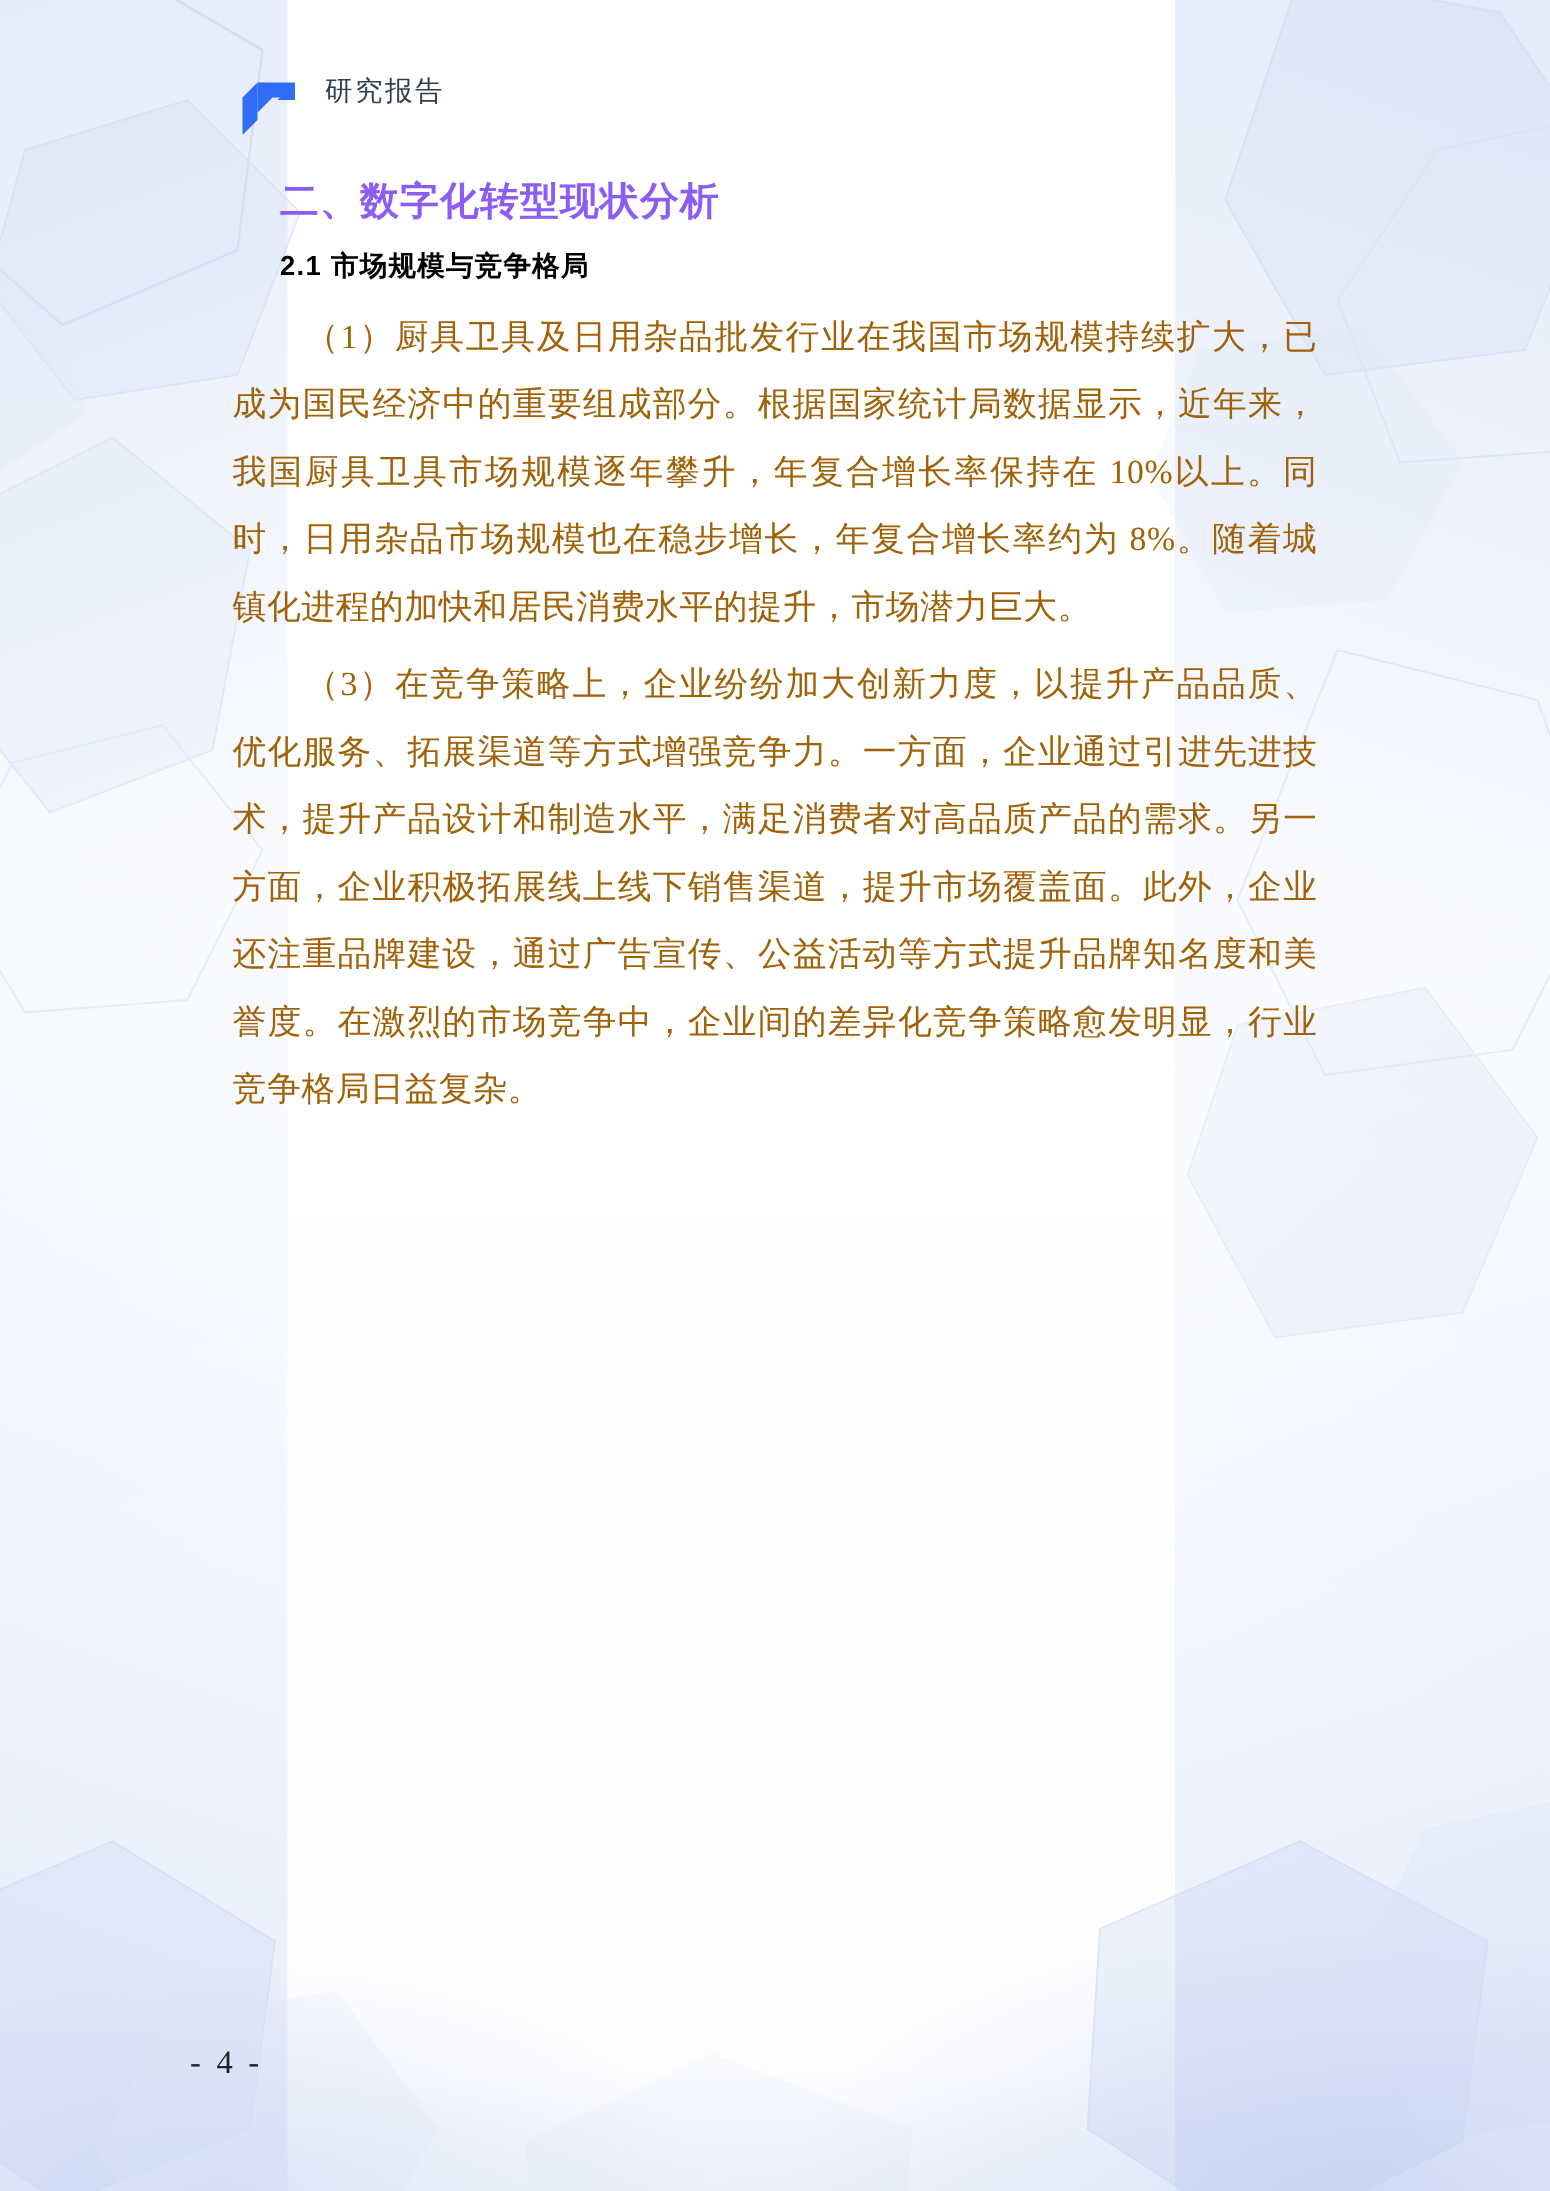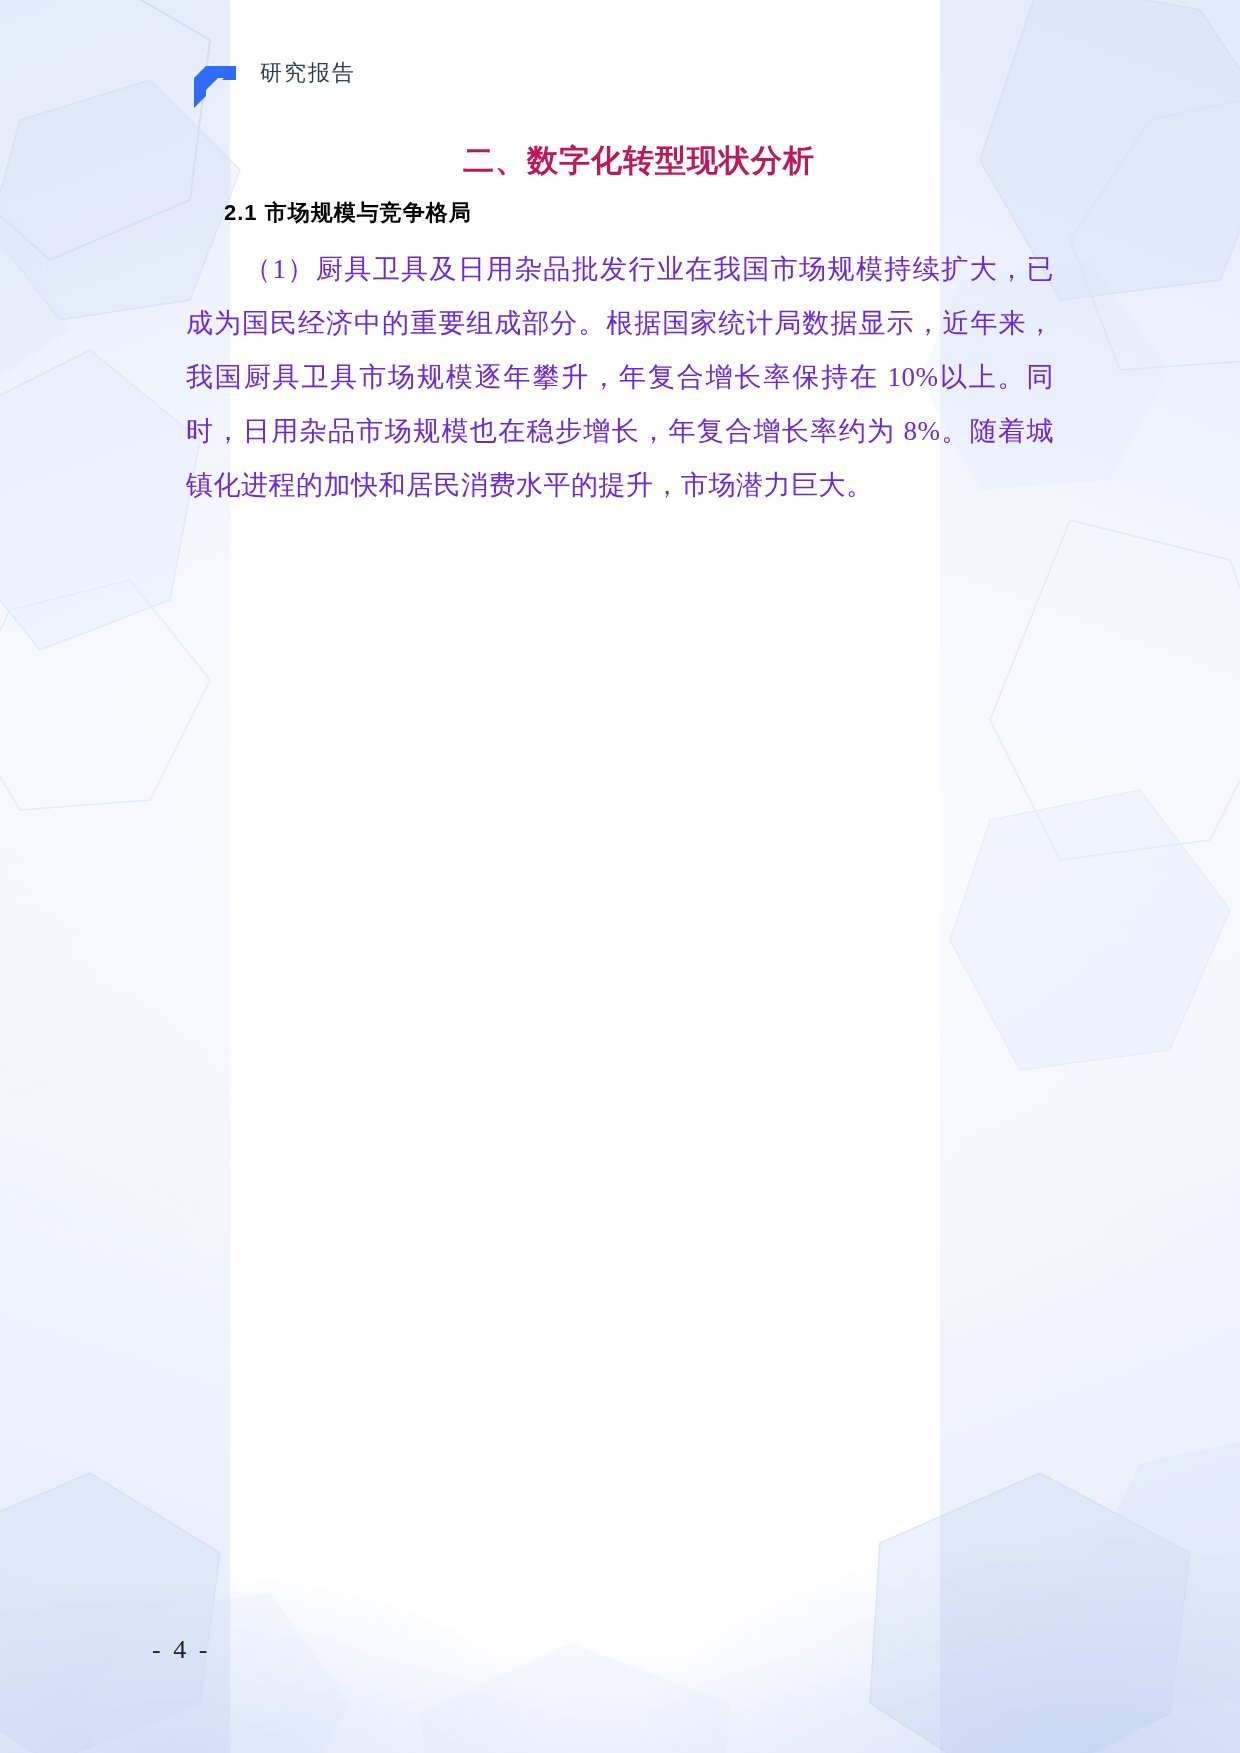--- a/index.html
+++ b/index.html
@@ -79,41 +79,40 @@
     position: absolute;
     left: 186px;
     top: 140px;
     width: 868px;
     z-index: 2;
   }
   .h1 {
     font-family: "Liberation Sans", "DejaVu Sans", sans-serif;
     font-weight: bold;
     font-size: 31px;
-    color: #be185d;
+    color: #8b5cf6;
     margin: 0 0 16px 38px;
     letter-spacing: 1px;
-    text-align: center;
   }
   .h2 {
     font-family: "Liberation Sans", "DejaVu Sans", sans-serif;
     font-weight: bold;
     font-size: 22px;
     color: #000000;
     margin: 0 0 14px 38px;
     letter-spacing: 1px;
   }
   .h2 .num {
     font-family: "Liberation Sans", "DejaVu Sans", sans-serif;
   }
   p.body {
     font-family: "Liberation Serif", "DejaVu Serif", serif;
     font-size: 27px;
     line-height: 54px;
-    color: #6d28d9;
+    color: #a16207;
     margin: 0 0 8px 0;
     text-align: justify;
     text-justify: inter-character;
     text-indent: 58px;
     letter-spacing: .5px;
   }
 
   
   .footer {
     position: absolute;
@@ -197,15 +196,16 @@
 </div>
 
 <div class="content">
   <h1 class="h1">二、数字化转型现状分析</h1>
   <h2 class="h2">
     <span class="num">2.1</span>
     <span>市场规模与竞争格局</span>
   </h2>
 
   <p class="body">（1）厨具卫具及日用杂品批发行业在我国市场规模持续扩大，已成为国民经济中的重要组成部分。根据国家统计局数据显示，近年来，我国厨具卫具市场规模逐年攀升，年复合增长率保持在 10%以上。同时，日用杂品市场规模也在稳步增长，年复合增长率约为 8%。随着城镇化进程的加快和居民消费水平的提升，市场潜力巨大。</p>
+  <p class="body">（3）在竞争策略上，企业纷纷加大创新力度，以提升产品品质、优化服务、拓展渠道等方式增强竞争力。一方面，企业通过引进先进技术，提升产品设计和制造水平，满足消费者对高品质产品的需求。另一方面，企业积极拓展线上线下销售渠道，提升市场覆盖面。此外，企业还注重品牌建设，通过广告宣传、公益活动等方式提升品牌知名度和美誉度。在激烈的市场竞争中，企业间的差异化竞争策略愈发明显，行业竞争格局日益复杂。</p>
 </div>
 
 <div class="footer">- 4 -</div>
 
 </body></html>

